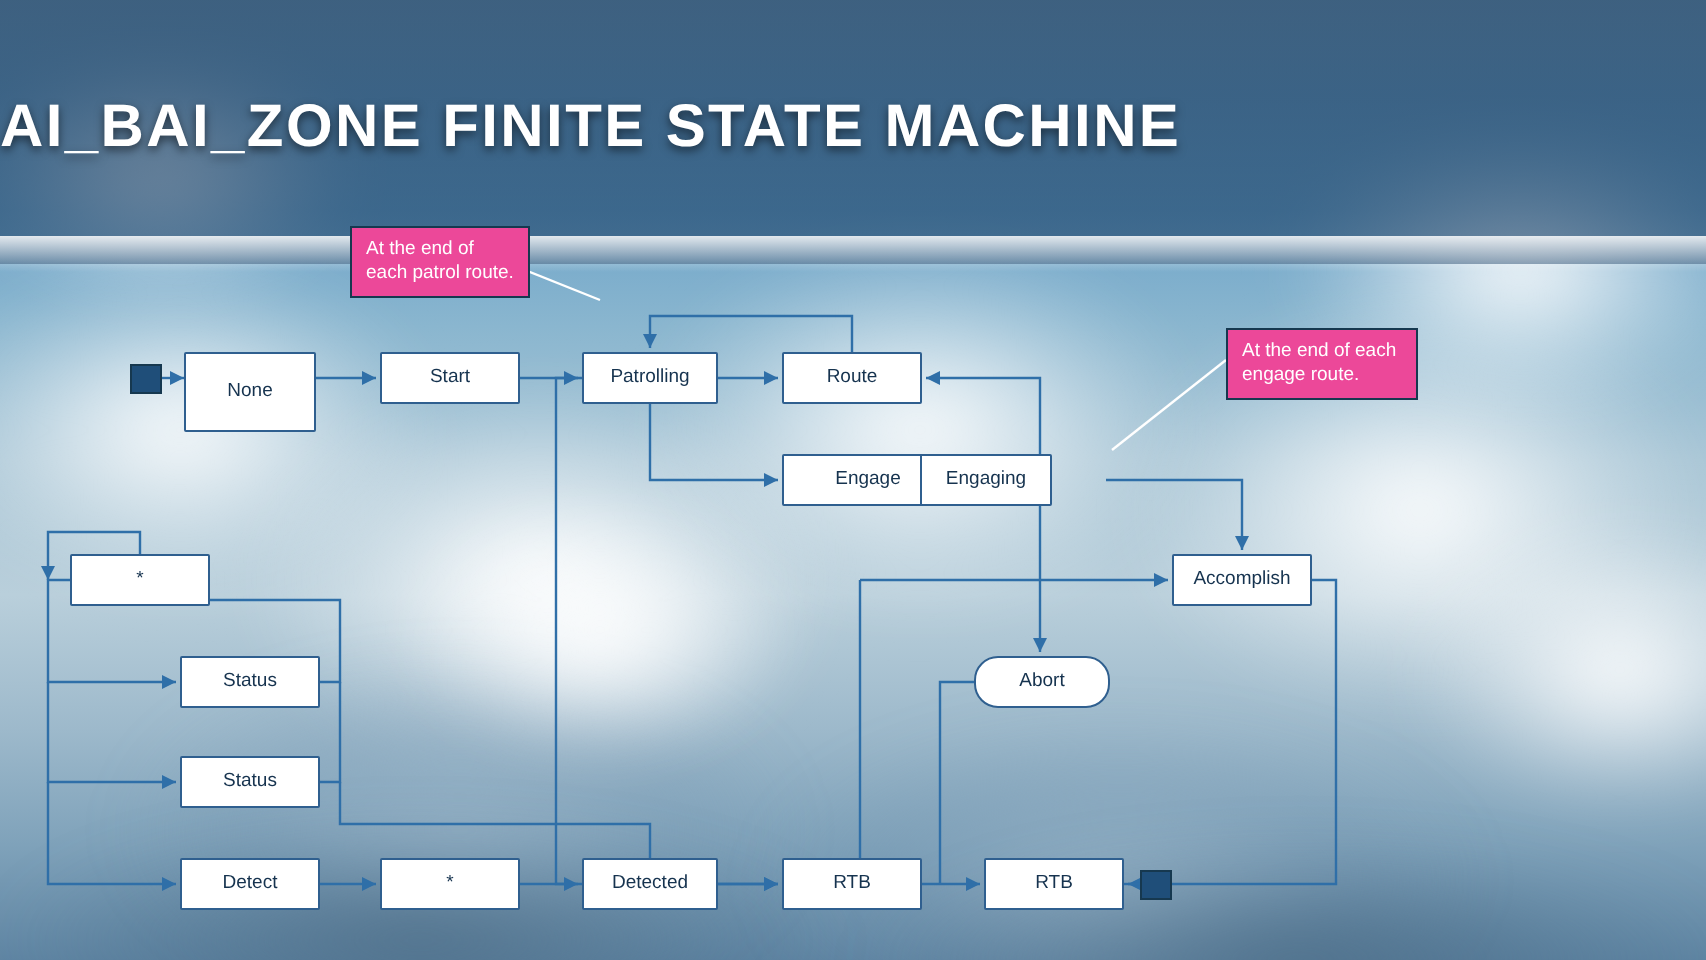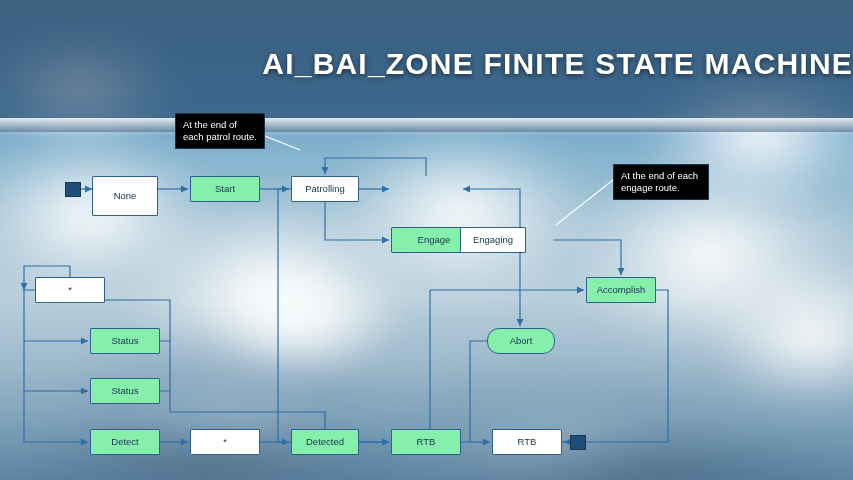--- a/index.html
+++ b/index.html
@@ -54,21 +54,21 @@
   .title-band-fade {
     position: absolute;
     left: 0; top: 118px;
     width: 853px; height: 18px;
     background: linear-gradient(to bottom, rgba(255,255,255,0.85), rgba(255,255,255,0));
   }
   .title-text {
     position: absolute;
     left: 0; top: 47px;
     width: 853px;
-    text-align: right;
+    text-align: left;
     color: #ffffff;
     font-size: 30px;
     font-weight: bold;
     letter-spacing: 1.2px;
     text-shadow: 0 2px 5px rgba(0,0,0,0.55);
     white-space: nowrap;
   }
   
   #diagram {
     position: absolute;
@@ -81,34 +81,34 @@
     display: flex;
     align-items: center;
     justify-content: center;
     font-size: 9.5px;
     color: #16334f;
     text-align: center;
     line-height: 1.1;
     border-radius: 1px;
   }
   .node.fill-blue {
-    background: #86efac;
+    background: #ffffff;
   }
   .node.fill-white {
     background: #ffffff;
   }
   .terminal {
     position: absolute;
     background: #1f4e79;
     border: 1px solid #16384f;
   }
   .callout {
     position: absolute;
     box-sizing: border-box;
-    background: #000000;
+    background: #ec4899;
     color: #ffffff;
     font-size: 9.5px;
     line-height: 1.25;
     padding: 5px 7px;
     border: 1px solid #16384f;
   }
   svg.edges {
     position: absolute;
     left: 0; top: 0;
     width: 853px;
@@ -208,20 +208,21 @@
       <path class="leader" d="M250,130 L300,150"></path>
       <path class="leader" d="M613,180 L556,225"></path>
     </svg>
 
     <div class="terminal" style="left:65px; top:182px; width:14px; height:13px;"></div>
     <div class="terminal" style="left:570px; top:435px; width:14px; height:13px;"></div>
 
     <div class="node fill-white" style="left:92px;  top:176px; width:66px; height:40px;">None</div>
     <div class="node fill-blue" style="left:190px; top:176px; width:70px; height:26px;">Start</div>
     <div class="node fill-white" style="left:291px; top:176px; width:68px; height:26px;">Patrolling</div>
+    <div class="node fill-blue" style="left:391px; top:176px; width:70px; height:26px;">Route</div>
     <div class="node fill-blue" style="left:391px; top:227px; width:86px; height:26px;">Engage</div>
     <div class="node fill-white" style="left:460px; top:227px; width:66px; height:26px;">Engaging</div>
     <div class="node fill-blue" style="left:586px; top:277px; width:70px; height:26px;">Accomplish</div>
     <div class="node fill-blue" style="left:487px; top:328px; width:68px; height:26px;border-radius:12px;">Abort</div>
     <div class="node fill-white" style="left:35px;  top:277px; width:70px; height:26px;">*</div>
     <div class="node fill-blue" style="left:90px;  top:328px; width:70px; height:26px;">Status</div>
     <div class="node fill-blue" style="left:90px;  top:378px; width:70px; height:26px;">Status</div>
     <div class="node fill-blue" style="left:90px;  top:429px; width:70px; height:26px;">Detect</div>
     <div class="node fill-white" style="left:190px; top:429px; width:70px; height:26px;">*</div>
     <div class="node fill-blue" style="left:291px; top:429px; width:68px; height:26px;">Detected</div>

